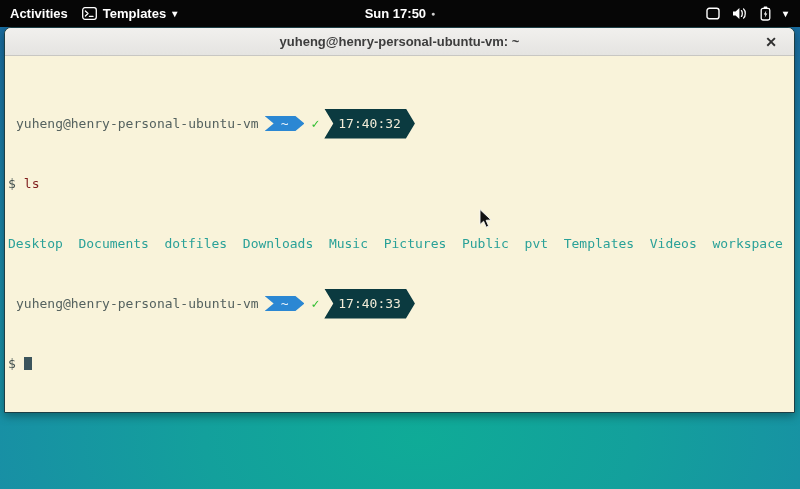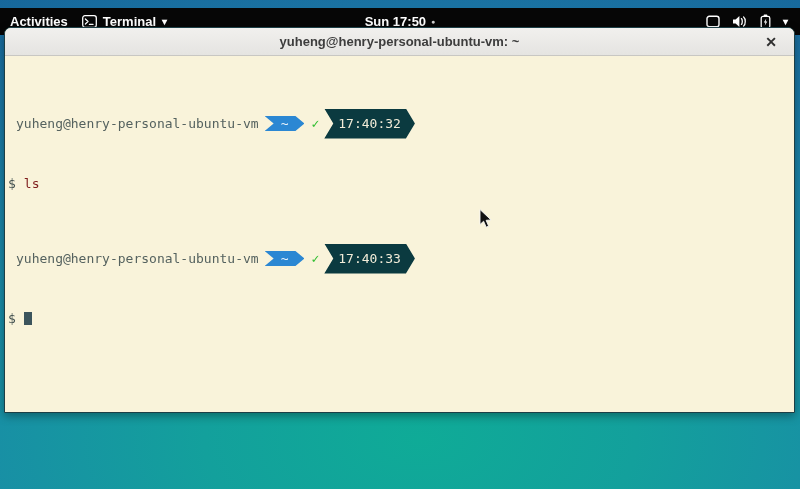--- a/index.html
+++ b/index.html
@@ -7,21 +7,21 @@
   body {
     font-family: "Liberation Sans", sans-serif;
     position: relative;
     background:
       radial-gradient(ellipse 980px 560px at 420px 440px,
         #0fab97 0%, #13a09c 22%, #1a89a8 52%, #1a72a2 78%, #135d95 100%);
   }
 
   
   .top-bar {
-    position: absolute; left: 0; top: 8px; width: 800px; height: 27px;
+    position: absolute; left: 0; top: 0; width: 800px; height: 27px;
     background: #060606; color: #fff;
     display: flex; align-items: center;
     font-size: 13px; font-weight: 700;
   }
   .tb-left { display: flex; align-items: center; gap: 14px; padding-left: 10px; }
   .tb-item { display: flex; align-items: center; gap: 6px; cursor: default; }
   .tb-center {
     position: absolute; left: 0; right: 0; top: 0; height: 27px;
     display: flex; align-items: center; justify-content: center; gap: 5px;
     pointer-events: none;
@@ -109,21 +109,21 @@
   <div class="tb-left">
     <span class="tb-item">Activities</span>
     <span class="tb-item">
       <span>
         <svg width="15" height="13" viewBox="0 0 15 13">
           <rect x="0.7" y="0.7" width="13.6" height="11.6" rx="2.2" fill="none" stroke="#ffffff" stroke-width="1.3"></rect>
           <path d="M3.4 4 L6 6.5 L3.4 9" fill="none" stroke="#ffffff" stroke-width="1.3" stroke-linecap="round" stroke-linejoin="round"></path>
           <path d="M7.4 9.4 H11" fill="none" stroke="#ffffff" stroke-width="1.3" stroke-linecap="round"></path>
         </svg>
       </span>
-      <span>Terminal</span>
+      <span>Templates</span>
       <span class="caret">▾</span>
     </span>
   </div>
 
   <div class="tb-center">
     <span class="clock-wrap">
       <span>Sun 17:50</span>
       <span class="notif-dot">●</span>
     </span>
   </div>
@@ -165,20 +165,23 @@
       <span class="pl-seg pl-cwd">~</span>
       <span class="pl-check">✓</span>
       <span class="pl-seg pl-time">17:40:32</span>
     </div>
 
     <div class="term-line">
       <span class="dollar">$</span>
       <span class="cmd">ls</span>
     </div>
 
+    <div class="term-line">
+      <span class="listing">Desktop  Documents  dotfiles  Downloads  Music  Pictures  Public  pvt  Templates  Videos  workspace</span>
+    </div>
 
     <div class="term-line prompt-line">
       <span class="user-host">yuheng@henry-personal-ubuntu-vm</span>
       <span class="pl-seg pl-cwd">~</span>
       <span class="pl-check">✓</span>
       <span class="pl-seg pl-time">17:40:33</span>
     </div>
 
     <div class="term-line">
       <span class="dollar">$</span>

